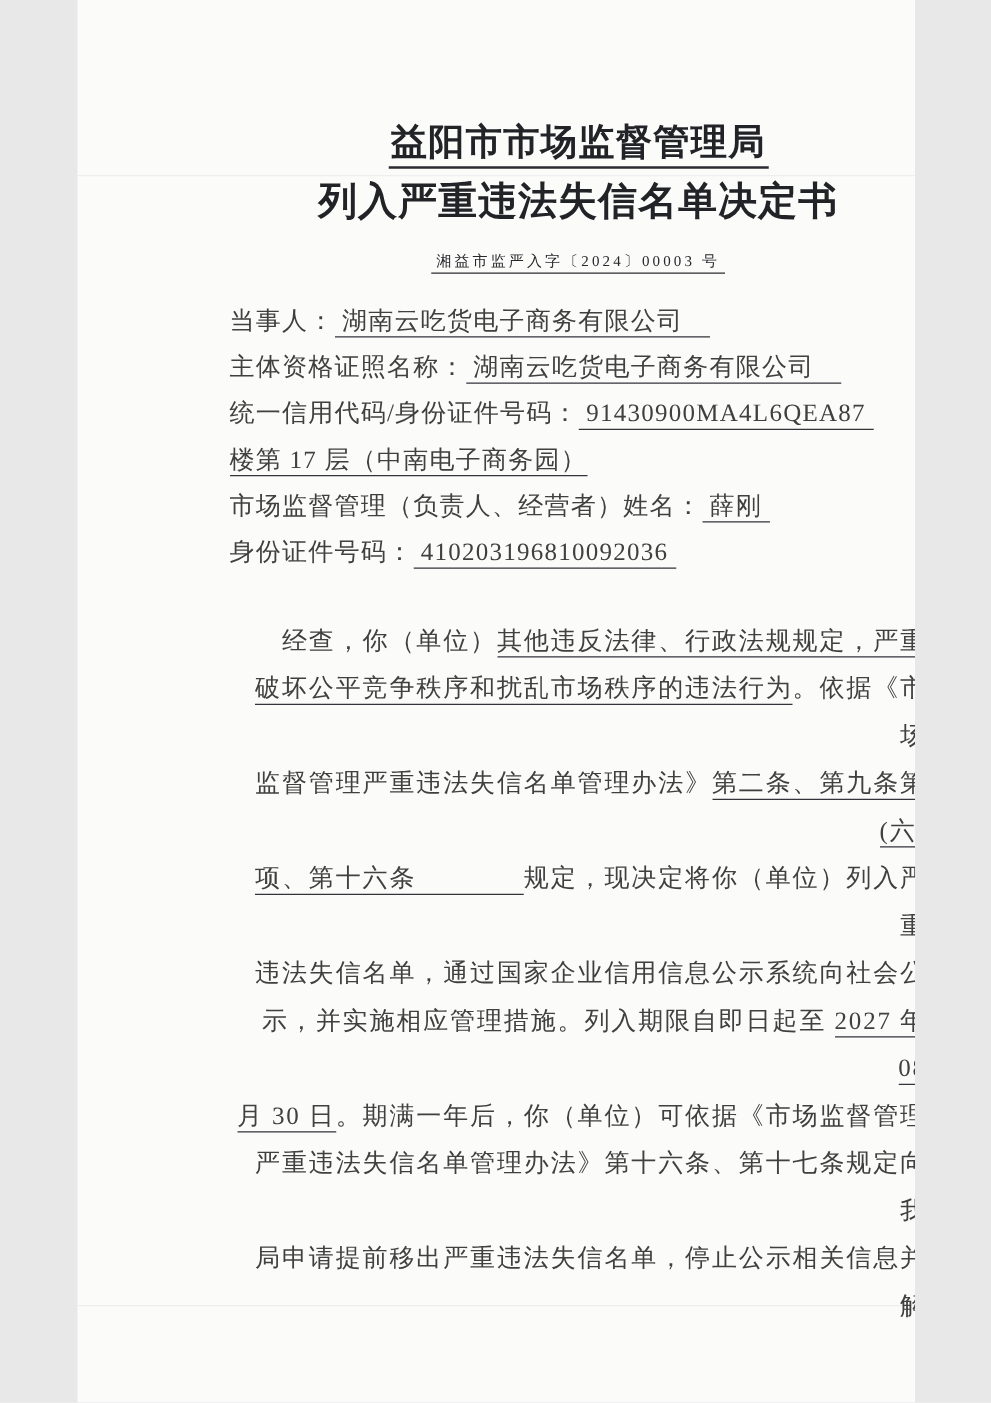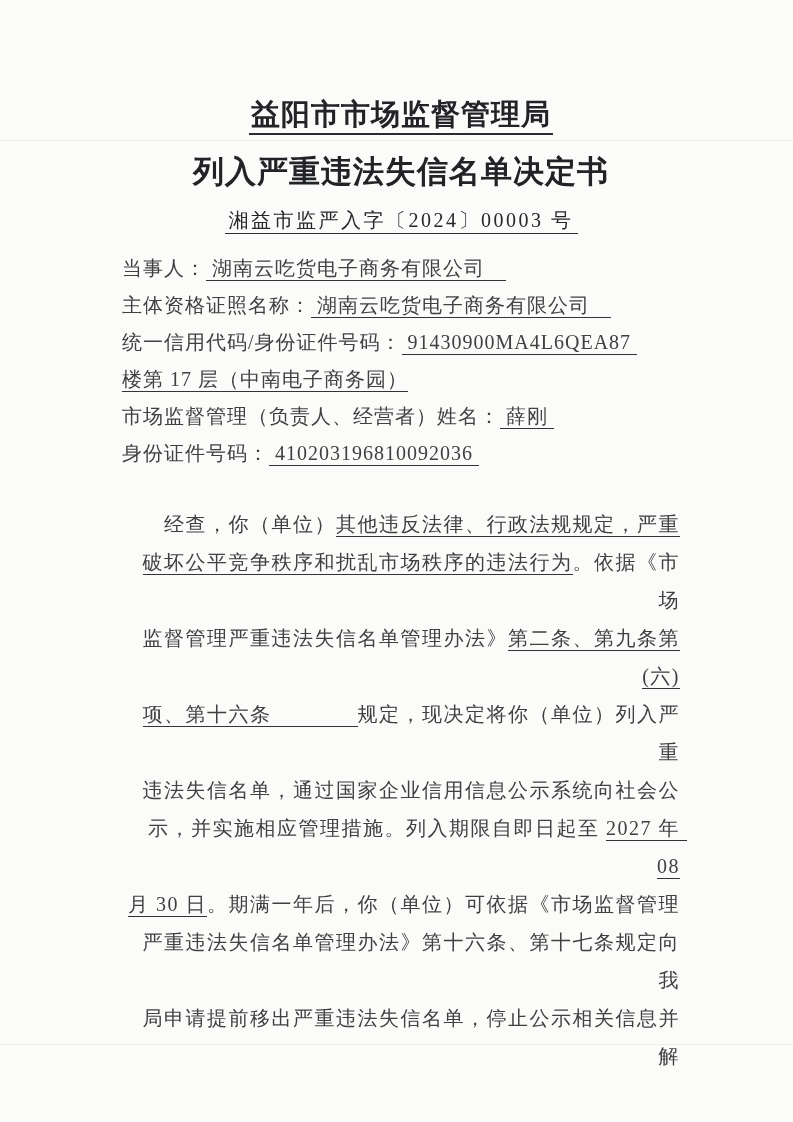--- a/index.html
+++ b/index.html
@@ -2,21 +2,21 @@
 <html><head>
 <meta charset="utf-8">
 <style>
   html, body {
     margin: 0;
     padding: 0;
     background: #e8e8e8;
   }
   .page {
     position: relative;
-    width: 793px;
+    width: 670px;
     height: 1122px;
     margin: 0 auto;
     background: #fbfbfa;
     overflow: hidden;
     color: #1f1f1f;
     font-family: "Liberation Serif", "DejaVu Serif", serif;
   }
   .scan-artifact {
     position: absolute;
     left: 0;
@@ -46,26 +46,26 @@
   }
   .issuer-title .title-underline {
     border-bottom: 2px solid #2a2b30;
     padding: 0 2px 3px 2px;
   }
   .document-title {
     font-size: 31px;
     font-weight: bold;
     letter-spacing: 1px;
     line-height: 40px;
-    margin-top: 20px;
+    margin-top: 9px;
     color: #222327;
   }
   .document-number {
     font-family: "Liberation Serif", "DejaVu Serif", serif;
-    font-size: 20px;
+    font-size: 12px;
     font-weight: normal;
     letter-spacing: 2.5px;
     line-height: 30px;
     margin-top: 13px;
     color: #26272b;
   }
   .document-number .num-underline {
     border-bottom: 1.5px solid #2c2d32;
     padding: 0 4px 2px 4px;
   }

